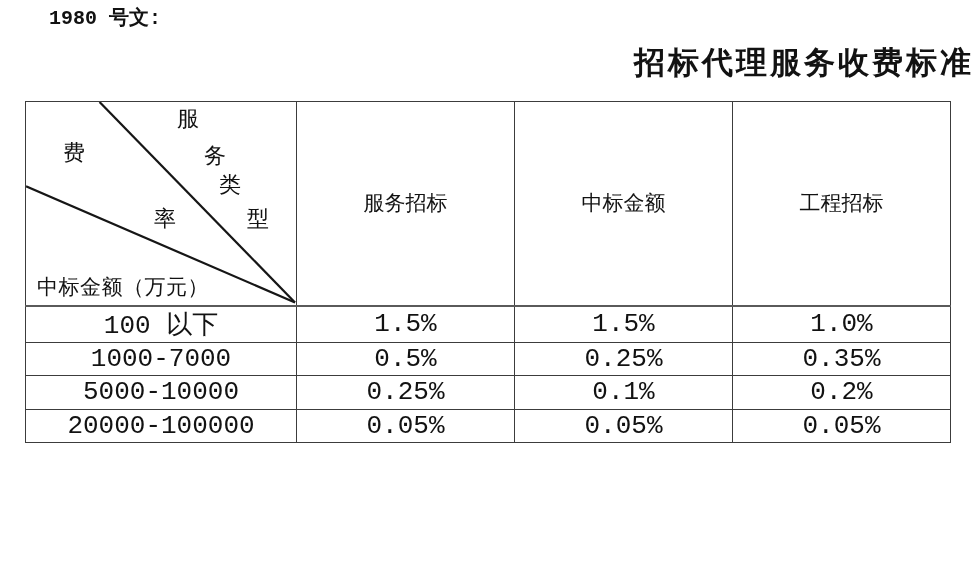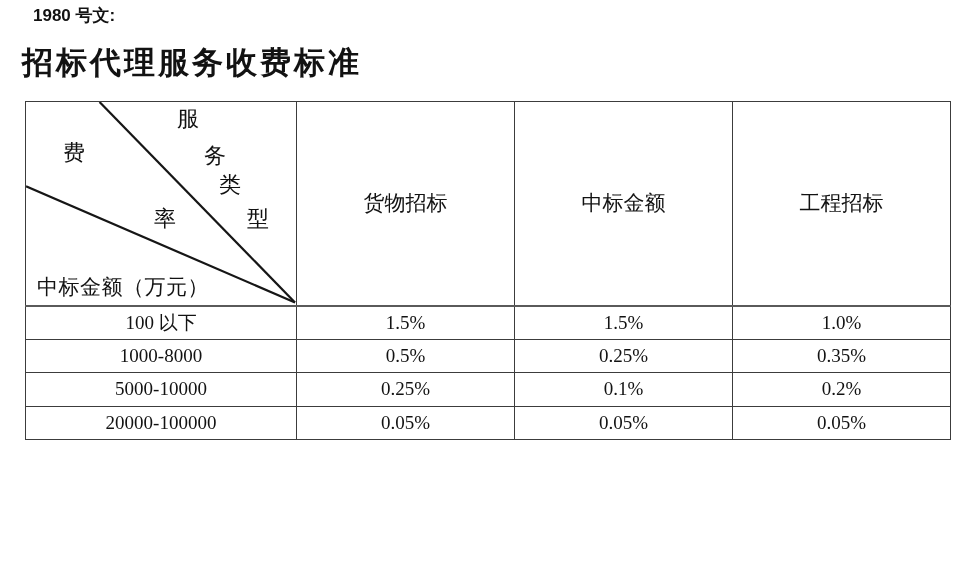--- a/index.html
+++ b/index.html
@@ -7,30 +7,30 @@
   body {
     width: 976px; height: 581px;
     background: #ffffff;
     position: relative;
     color: #121212;
     font-family: "Liberation Sans", "DejaVu Sans", sans-serif;
     overflow: hidden;
   }
   .doc-label {
     position: absolute;
-    left: 33px; top: 4px;
-    font-size: 17px;
+    left: 49px; top: 4px;
+    font-size: 20px;
     font-weight: bold;
-    font-family: Liberation Sans, sans-serif;
+    font-family: Liberation Mono, monospace;
   }
   .title {
     position: absolute;
     left: 22px; top: 42px;
     width: 952px;
-    text-align: left;
+    text-align: right;
     font-size: 31px;
     font-weight: bold;
     letter-spacing: 3px;
     font-family: "Liberation Serif", "DejaVu Serif", serif;
   }
   table.fee-table {
     position: absolute;
     left: 25px; top: 101px;
     border-collapse: collapse;
     table-layout: fixed;
@@ -45,22 +45,22 @@
   }
   tr.head-row td {
     height: 204px;
     font-family: "Liberation Serif", "DejaVu Serif", serif;
     font-size: 21px;
     border-bottom-width: 2px;
     border-bottom-color: #5a5a5a;
   }
   tr.data-row td {
     height: 33.5px;
-    font-size: 19px;
-    font-family: Liberation Serif, serif;
+    font-size: 26px;
+    font-family: Liberation Mono, monospace;
     text-align: center;
   }
   td.corner {
     position: relative;
     padding: 0;
   }
   .corner svg {
     position: absolute;
     left: 0; top: 0;
     width: 100%; height: 100%;
@@ -111,33 +111,33 @@
           <line x1="0" y1="84" x2="267" y2="200" stroke="#161616" stroke-width="2.2"></line>
         </svg>
         <span class="diag-char ch-fu">服</span>
         <span class="diag-char ch-wu">务</span>
         <span class="diag-char ch-lei">类</span>
         <span class="diag-char ch-xing">型</span>
         <span class="diag-char ch-fei">费</span>
         <span class="diag-char ch-lv">率</span>
         <span class="amount-label">中标金额（万元）</span>
       </td>
-      <td>货物招标</td>
+      <td>服务招标</td>
       <td>中标金额</td>
       <td>工程招标</td>
     </tr>
 
     <tr class="data-row">
       <td>100 以下</td>
       <td>1.5%</td>
       <td>1.5%</td>
       <td>1.0%</td>
     </tr>
     <tr class="data-row">
-      <td>1000-8000</td>
+      <td>1000-7000</td>
       <td>0.5%</td>
       <td>0.25%</td>
       <td>0.35%</td>
     </tr>
     <tr class="data-row">
       <td>5000-10000</td>
       <td>0.25%</td>
       <td>0.1%</td>
       <td>0.2%</td>
     </tr>

